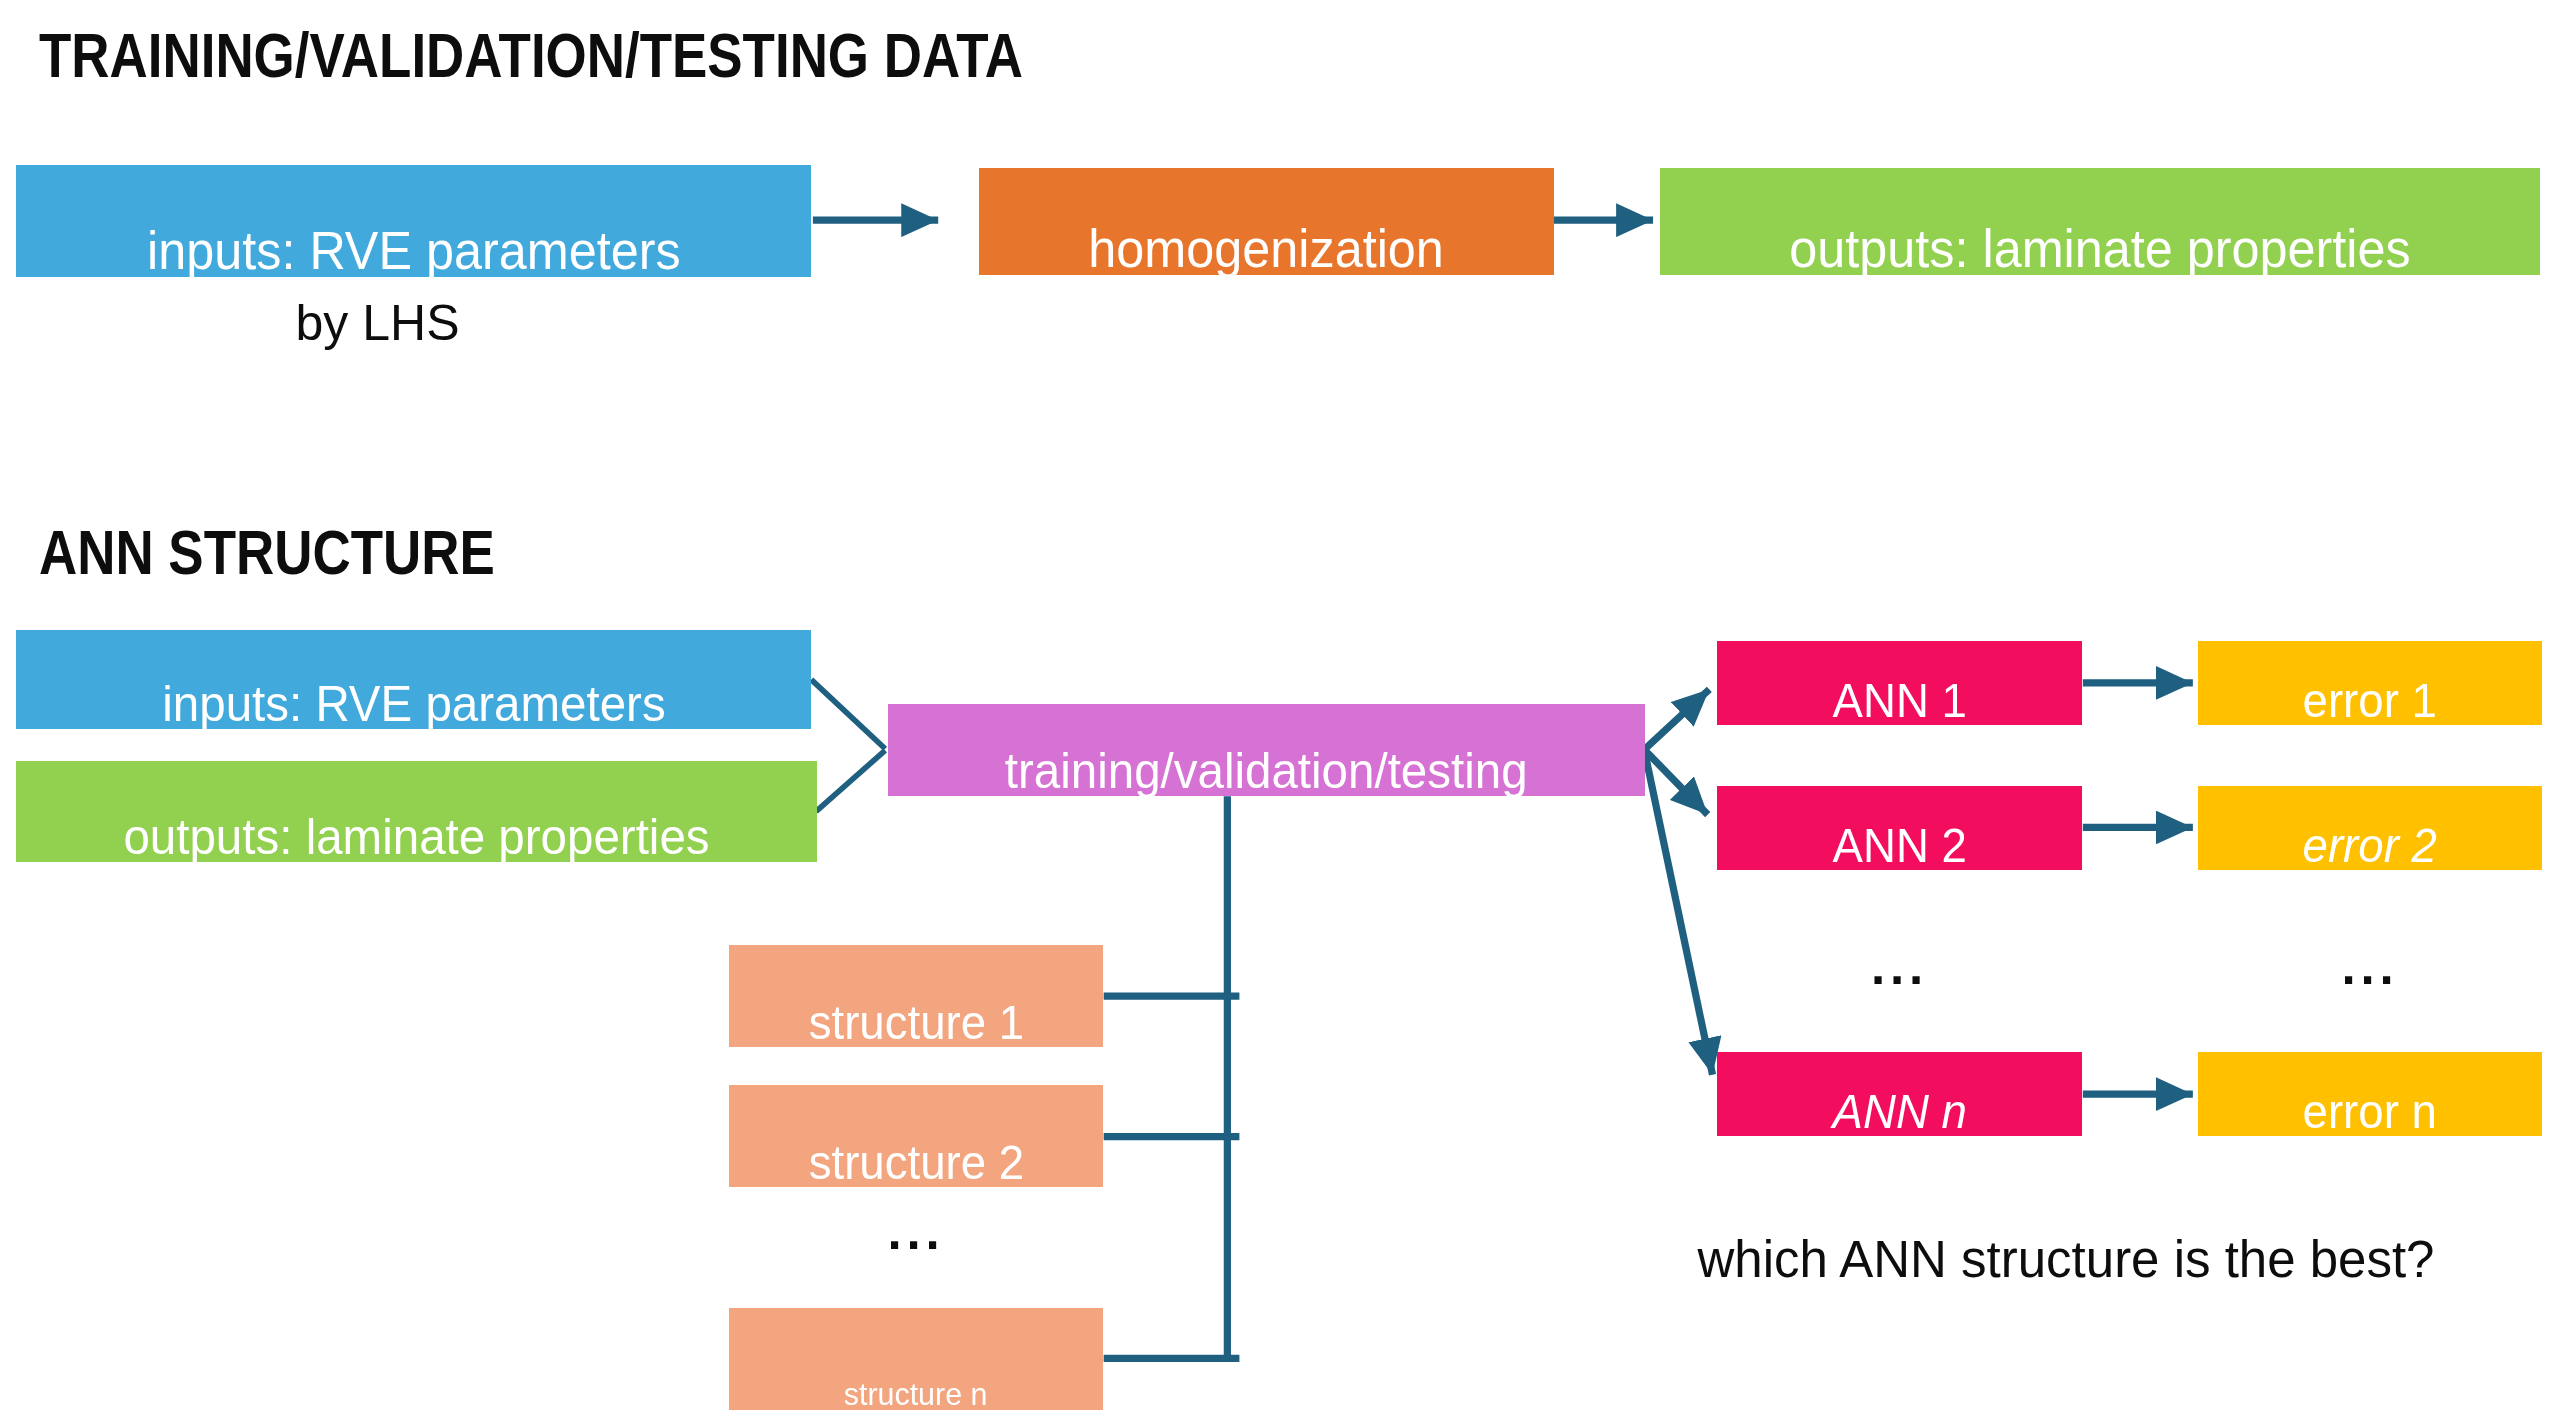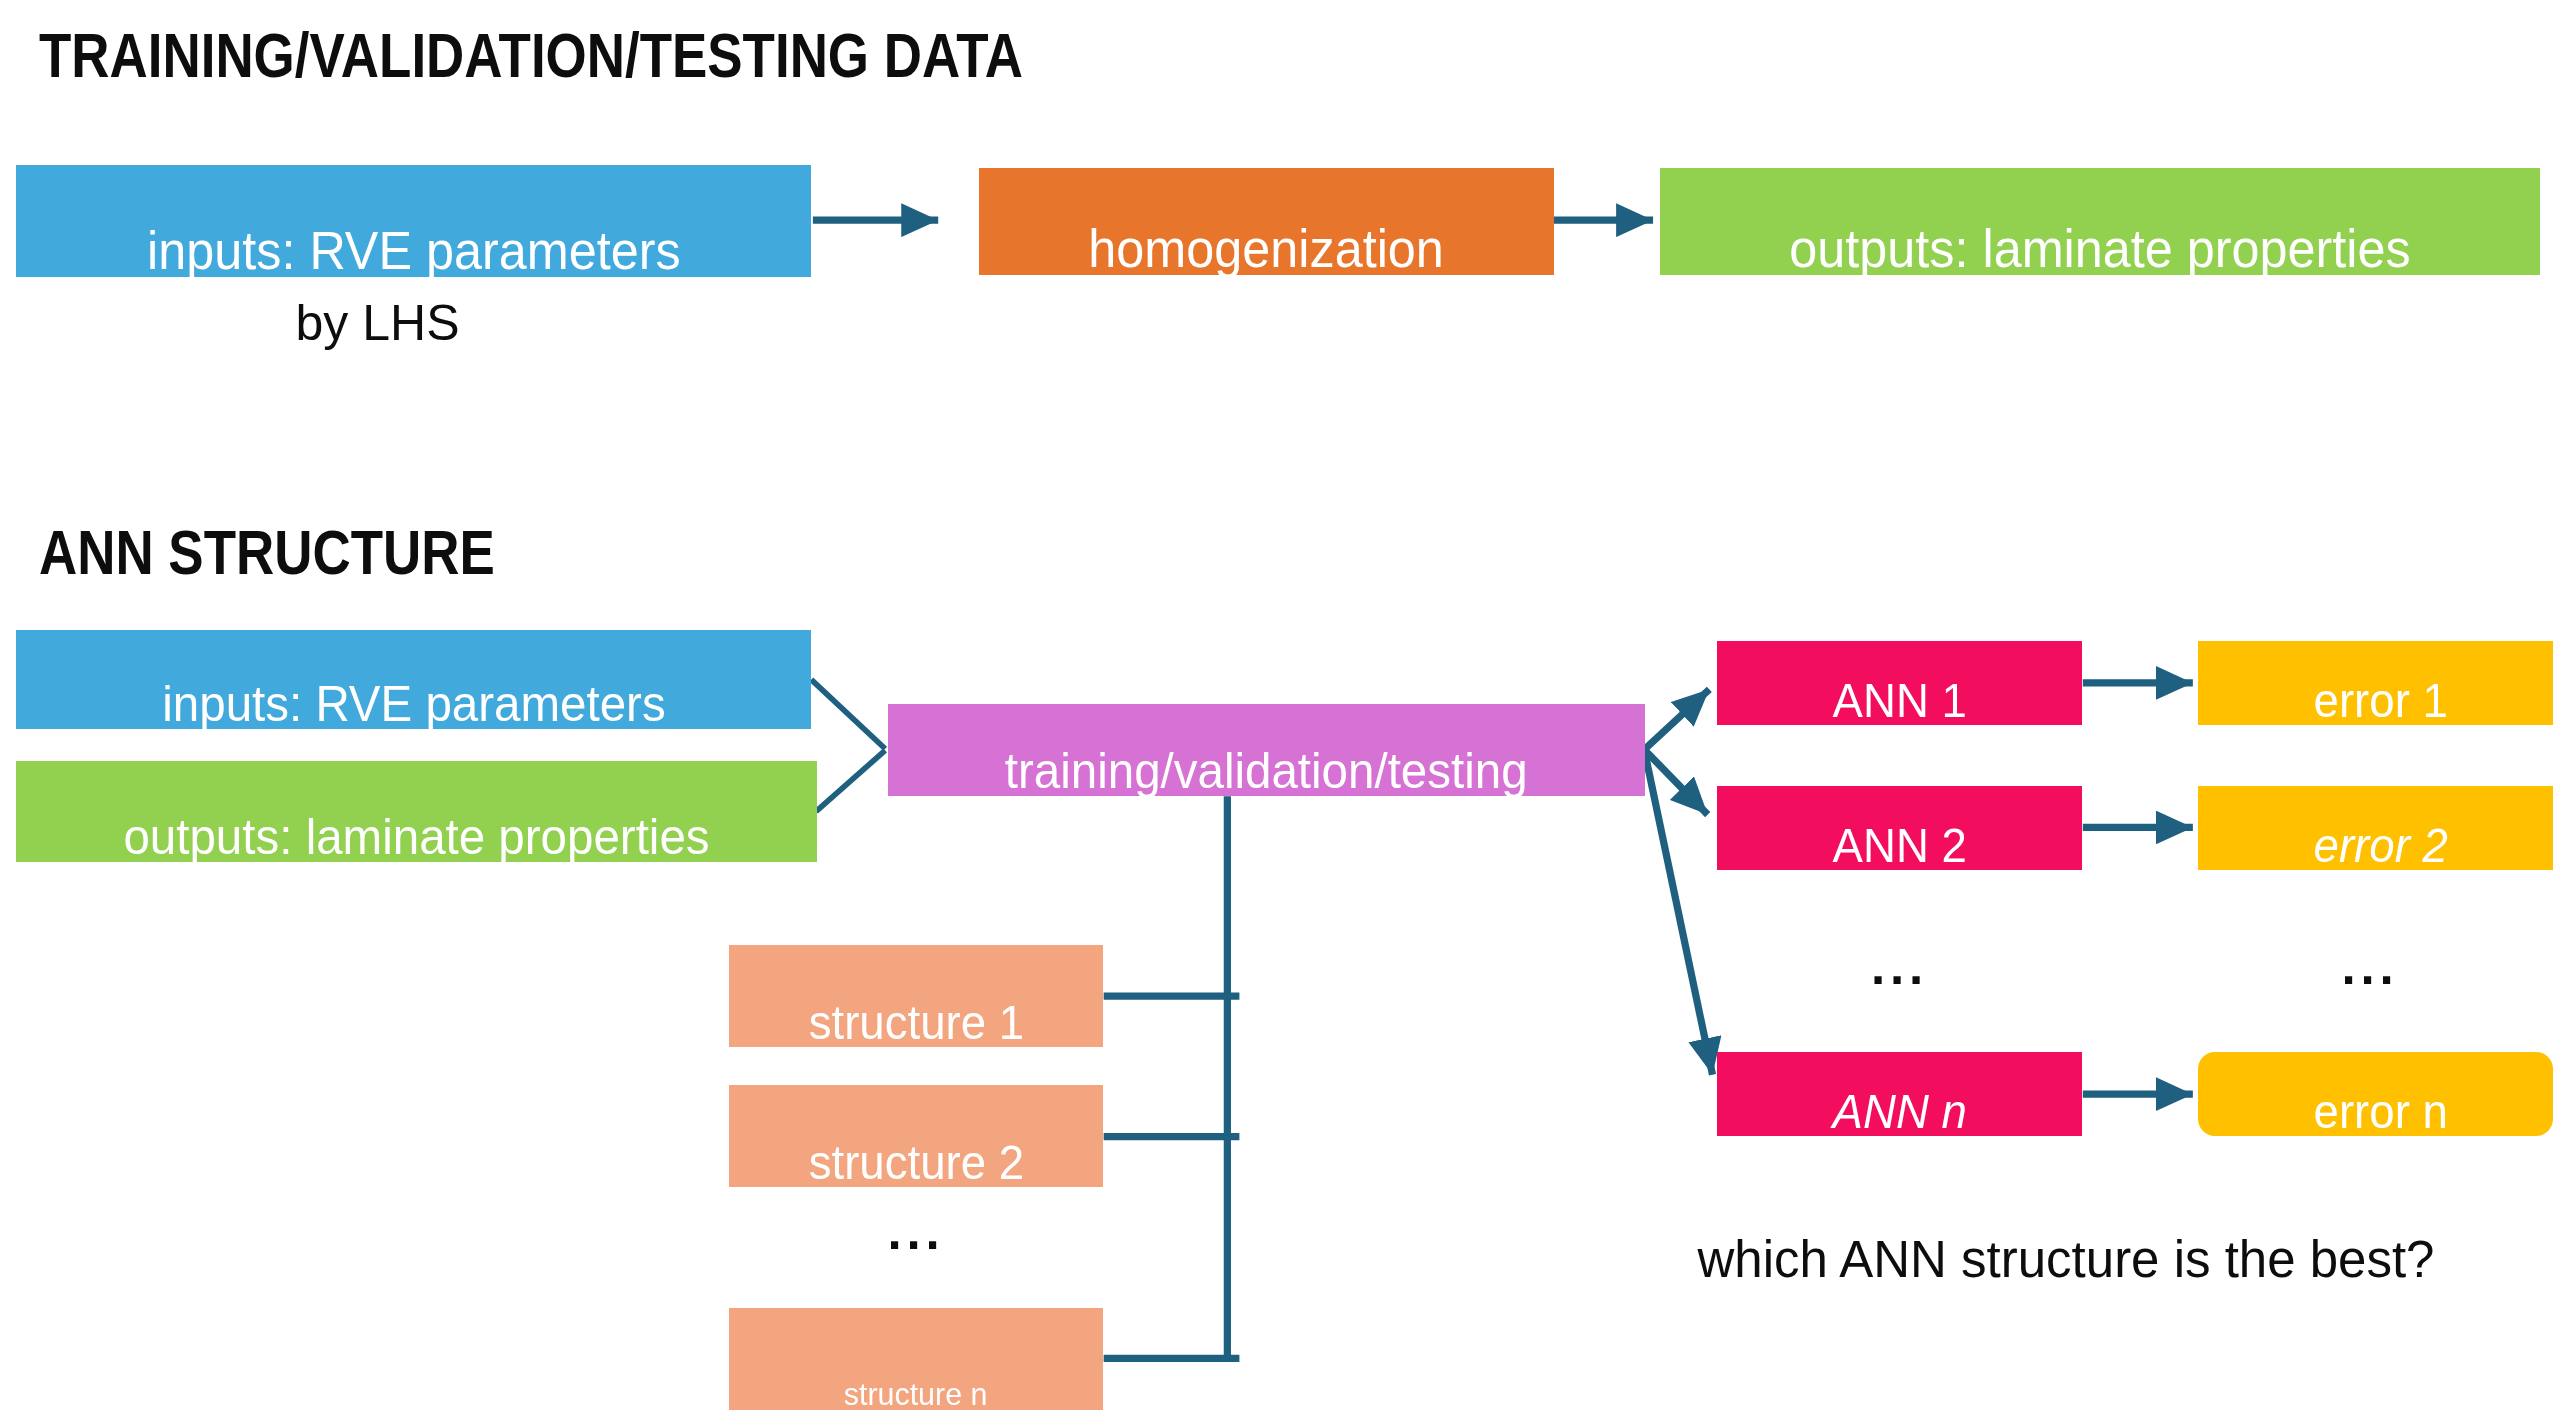--- a/index.html
+++ b/index.html
@@ -24,21 +24,21 @@
   .box{
     position:absolute;display:flex;align-items:flex-end;justify-content:center;
     color:#fff;line-height:1;
   }
   .box .label{white-space:nowrap;transform:scaleX(0.95);transform-origin:center;}
   .blue{background:var(--blue);}
   .orange{background:var(--orange);}
   .green{background:var(--green);}
   .purple{background:var(--purple);}
   .pink{background:var(--pink);}
-  .yellow{background:var(--yellow);padding-left:11px;}
+  .yellow{background:var(--yellow);}
   .salmon{background:var(--salmon);}
   .note{
     position:absolute;display:flex;align-items:center;justify-content:center;
     color:var(--ink);line-height:1;
   }
   .dots{
     position:absolute;display:flex;align-items:center;justify-content:center;
     color:var(--ink);font-weight:bold;font-size:51px;letter-spacing:4.8px;line-height:1;
   }
 </style>
@@ -115,21 +115,21 @@
     <span class="label">ANN n</span>
   </div>
 
   <div class="box yellow" style="left:2198px;top:641px;width:344px;height:84px;font-size:48px;">
     <span class="label">error 1</span>
   </div>
   <div class="box yellow" style="left:2198px;top:786px;width:344px;height:84px;font-size:48px;font-style:italic;">
     <span class="label">error 2</span>
   </div>
   <div class="dots" style="left:2198px;top:922px;width:344px;height:88px;">...</div>
-  <div class="box yellow" style="left:2198px;top:1052px;width:344px;height:84px;font-size:48px;border-radius:17px;">
+  <div class="box yellow" style="left:2198px;top:1052px;width:344px;height:84px;font-size:48px;">
     <span class="label">error n</span>
   </div>
 
   <div class="box salmon" style="left:729px;top:945px;width:374px;height:102px;font-size:48px;">
     <span class="label">structure 1</span>
   </div>
   <div class="box salmon" style="left:729px;top:1085px;width:374px;height:102px;font-size:48px;">
     <span class="label">structure 2</span>
   </div>
   <div class="dots" style="left:729px;top:1187px;width:374px;height:88px;">...</div>

